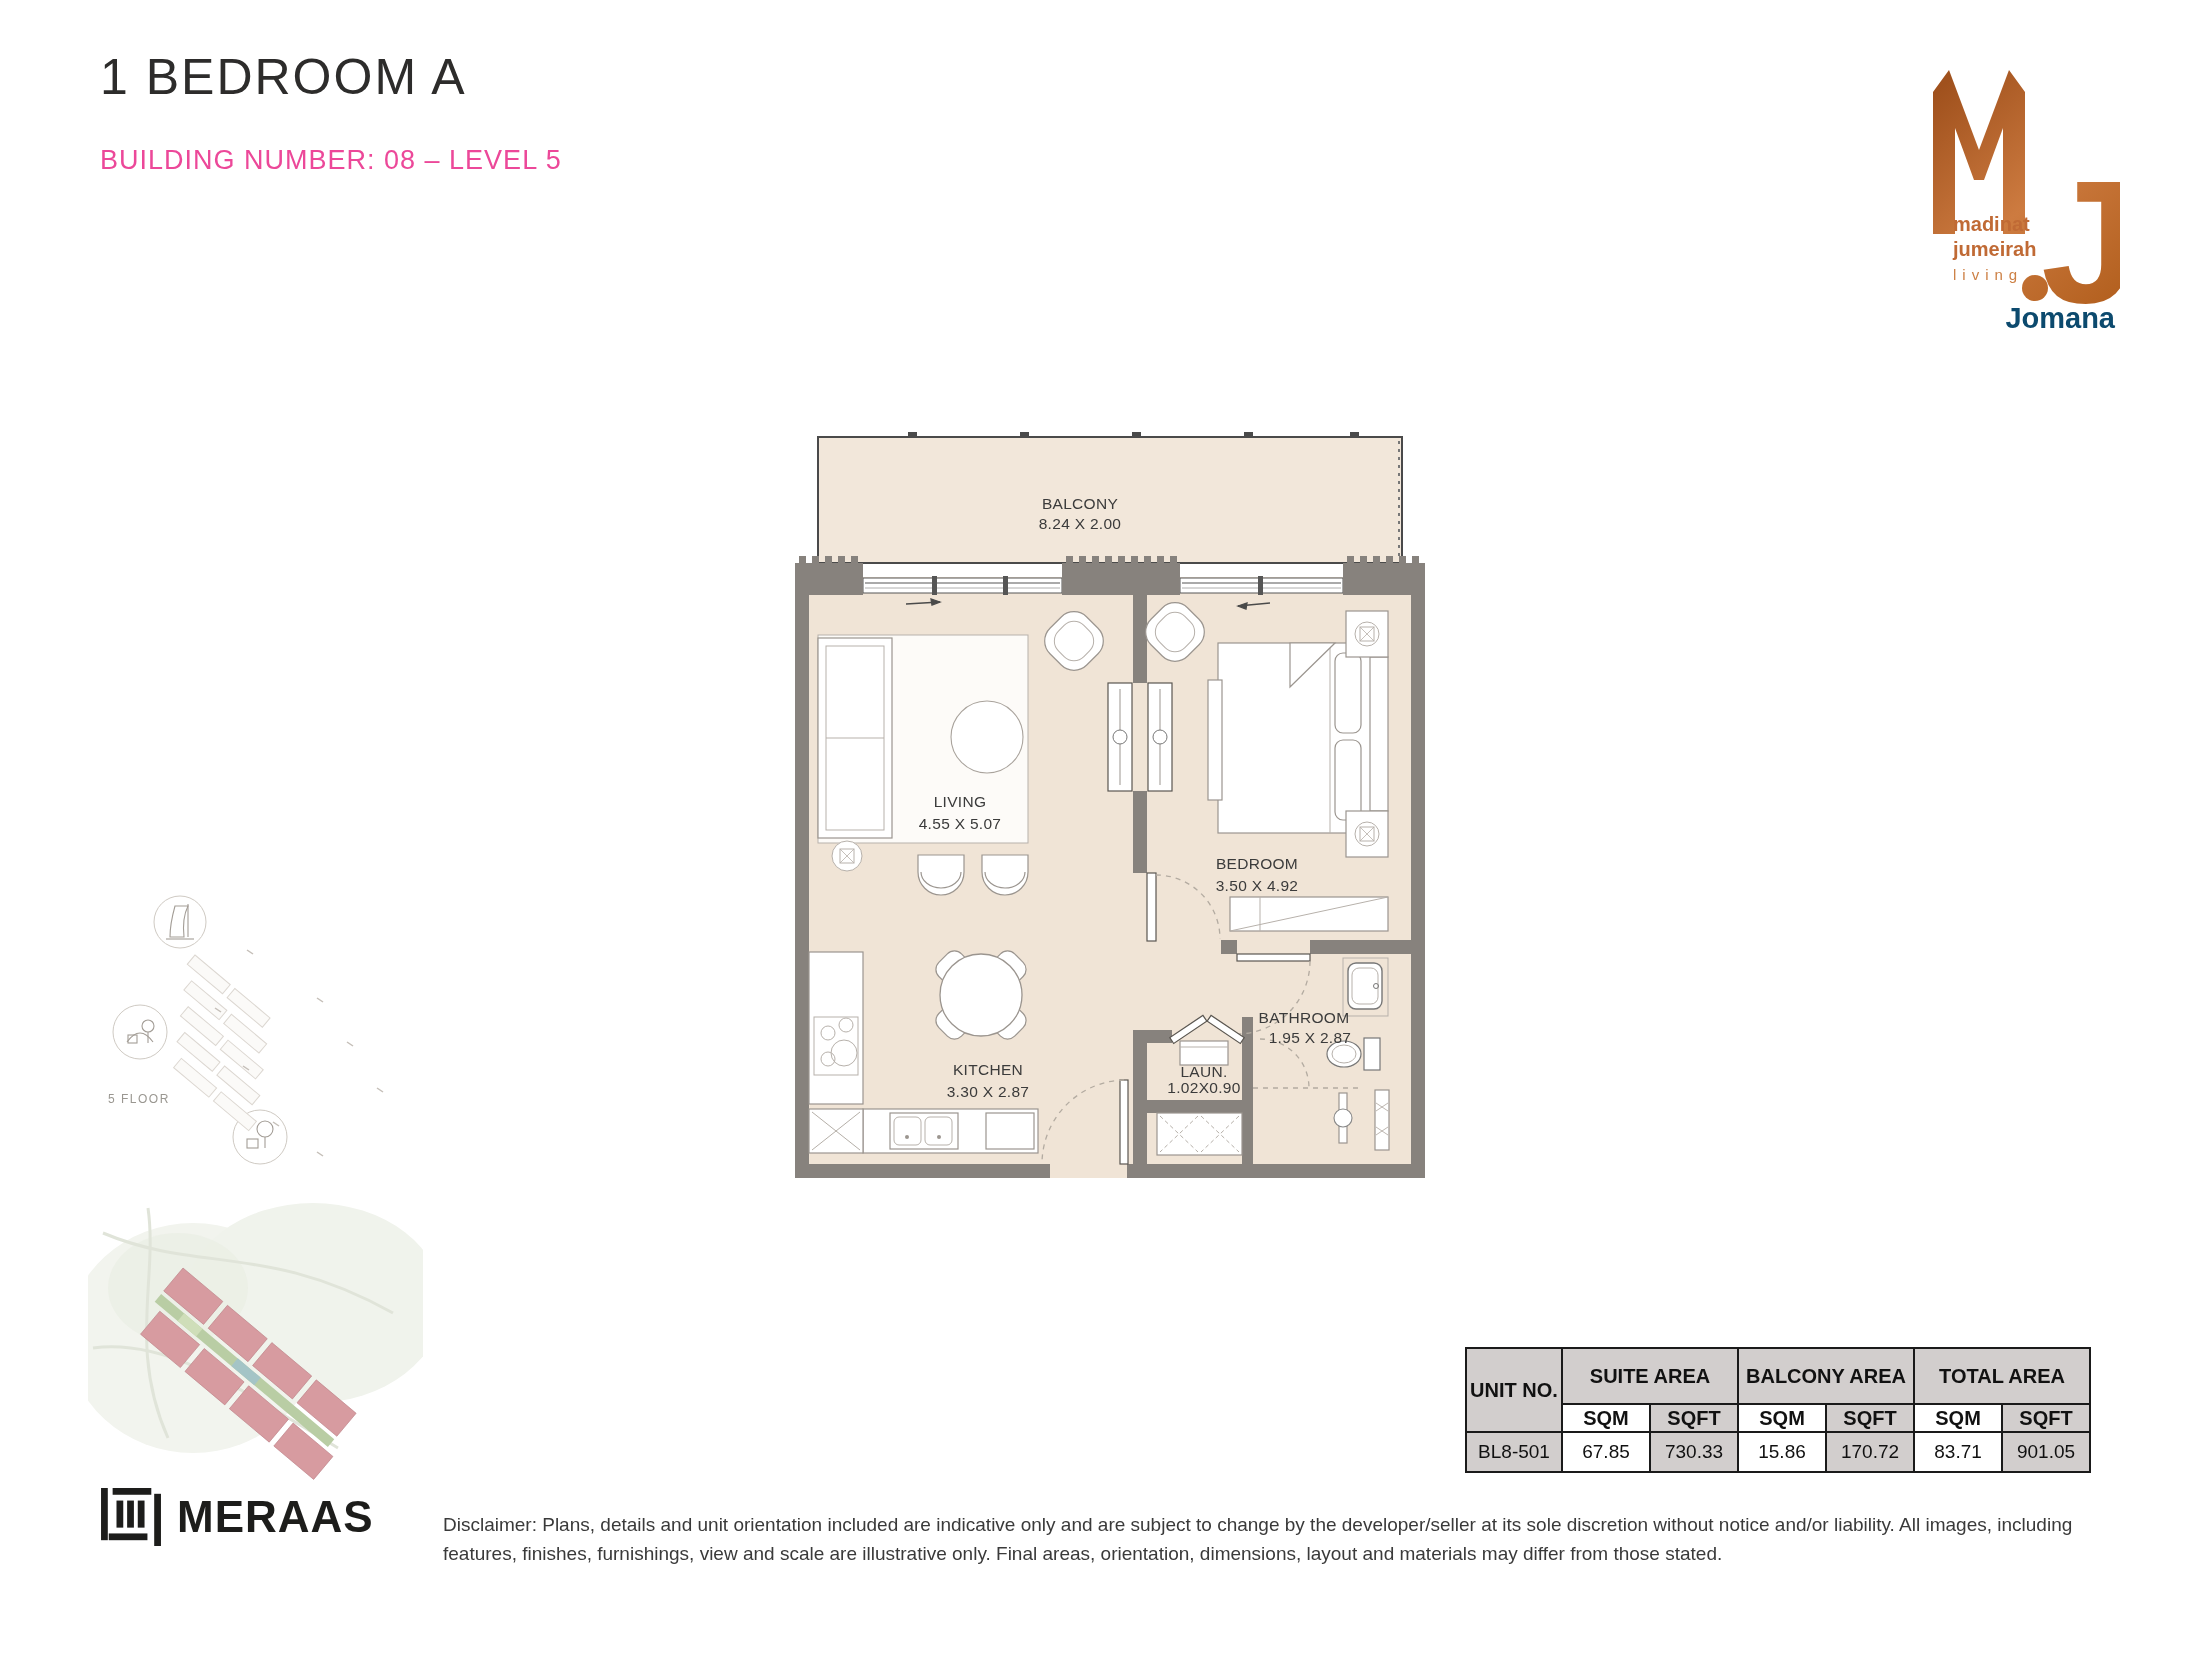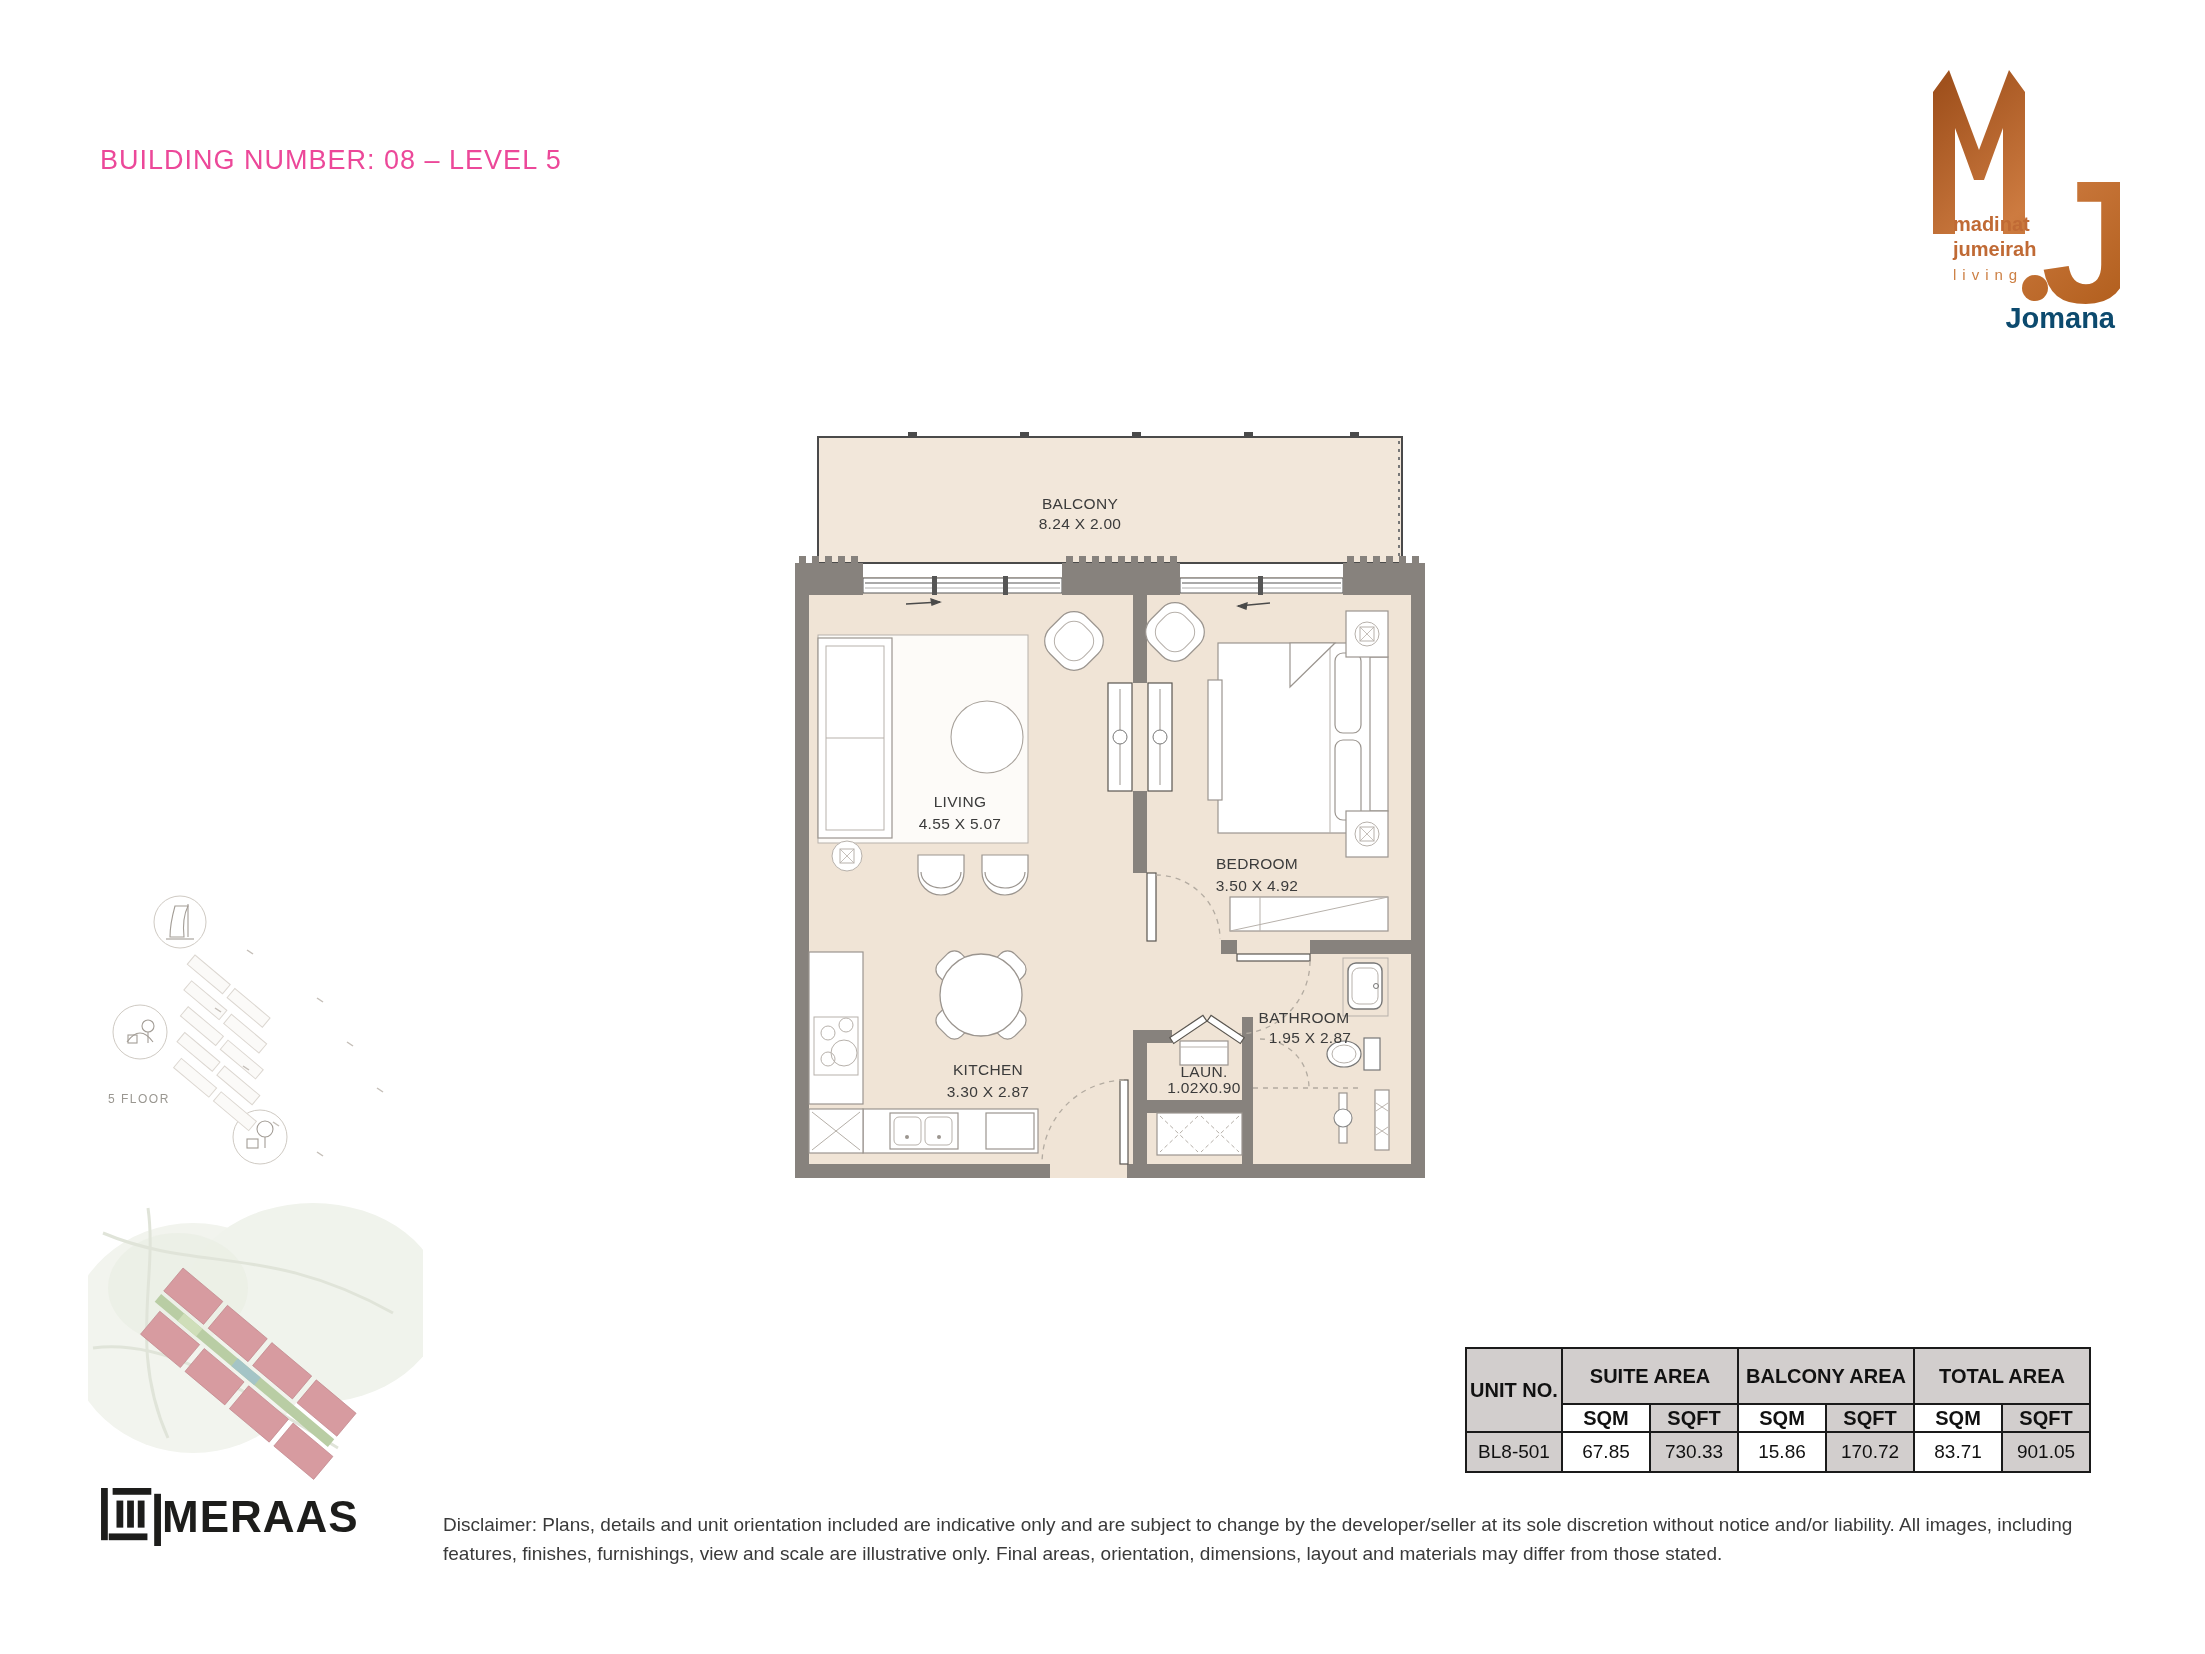--- a/index.html
+++ b/index.html
@@ -25,29 +25,30 @@
   
   .floor-label{font-size:12px;color:#9a9791;letter-spacing:1.5px;}
   
   table.area{border-collapse:collapse;table-layout:fixed;width:624px;border-radius:11px;}
   table.area td{border:2px solid #1a1a1a;text-align:center;vertical-align:middle;
                 font-size:19px;color:#111;}
   table.area td.hd{font-weight:bold;font-size:20px;}
   .gray{background:#d2cecd;}
   .white{background:#ffffff;}
   
-  .meraas-row{display:flex;align-items:center;}
+  .meraas-row{display:flex;align-items:center;gap:15px;}
   .meraas-text{font-size:44px;font-weight:bold;letter-spacing:1px;color:#1d1d1b;}
   .disclaimer{width:1665px;font-size:19px;line-height:1.5;color:#3a3a3a;}
 </style>
 </head>
 <body>
 
 <div id="canvas">
 
+  <div class="abs title" style="left:100px;top:48px;">1 BEDROOM A</div>
   <div class="abs subtitle" style="left:100px;top:145px;">BUILDING NUMBER: 08 – LEVEL 5</div>
 
   <div class="abs" style="left:1925px;top:52px;width:195px;height:300px;">
     <svg width="195" height="260" viewBox="0 0 195 260">
       <defs>
         <linearGradient id="cu" gradientUnits="userSpaceOnUse" x1="0" y1="30" x2="190" y2="250">
           <stop offset="0" stop-color="#a0511d"></stop>
           <stop offset="0.5" stop-color="#cd7b40"></stop>
           <stop offset="1" stop-color="#b3601f"></stop>
         </linearGradient>

